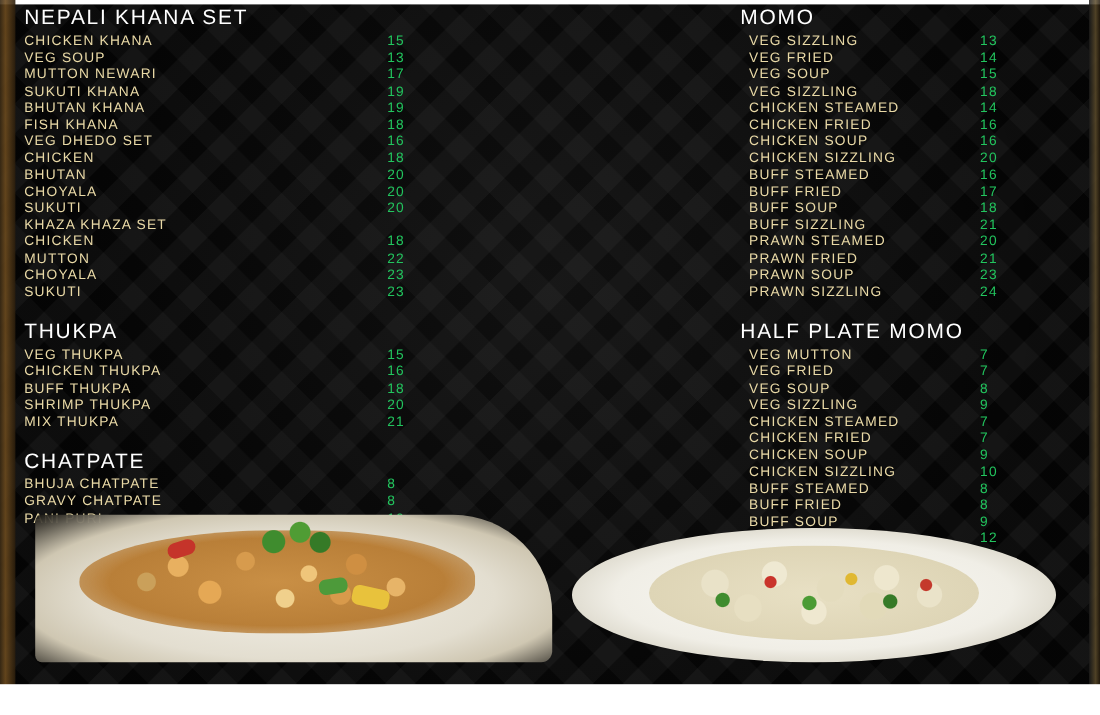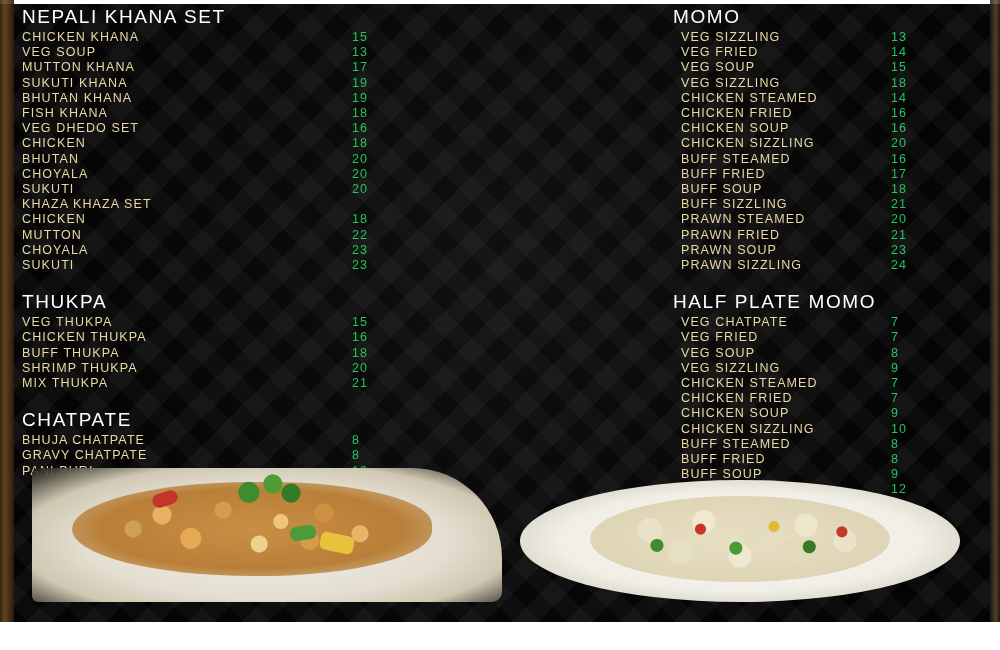--- a/index.html
+++ b/index.html
@@ -172,21 +172,21 @@
       <ul class="items left-list">
         <li>
             <span class="nm">CHICKEN KHANA</span>
             <span class="pr price">15</span>
           </li>
         <li>
             <span class="nm">VEG SOUP</span>
             <span class="pr price">13</span>
           </li>
         <li>
-            <span class="nm">MUTTON KHANA</span>
+            <span class="nm">MUTTON NEWARI</span>
             <span class="pr price">17</span>
           </li>
         <li>
             <span class="nm">SUKUTI KHANA</span>
             <span class="pr price">19</span>
           </li>
         <li>
             <span class="nm">BHUTAN KHANA</span>
             <span class="pr price">19</span>
           </li>
@@ -351,21 +351,21 @@
             <span class="nm">PRAWN  SIZZLING</span>
             <span class="pr price">24</span>
           </li>
       </ul>
     </div>
 
     <div class="section-gap">
       <h2 class="section">HALF PLATE MOMO</h2>
       <ul class="items right-list">
         <li>
-            <span class="nm">VEG  CHATPATE</span>
+            <span class="nm">VEG  MUTTON</span>
             <span class="pr price">7</span>
           </li>
         <li>
             <span class="nm">VEG  FRIED</span>
             <span class="pr price">7</span>
           </li>
         <li>
             <span class="nm">VEG  SOUP</span>
             <span class="pr price">8</span>
           </li>

